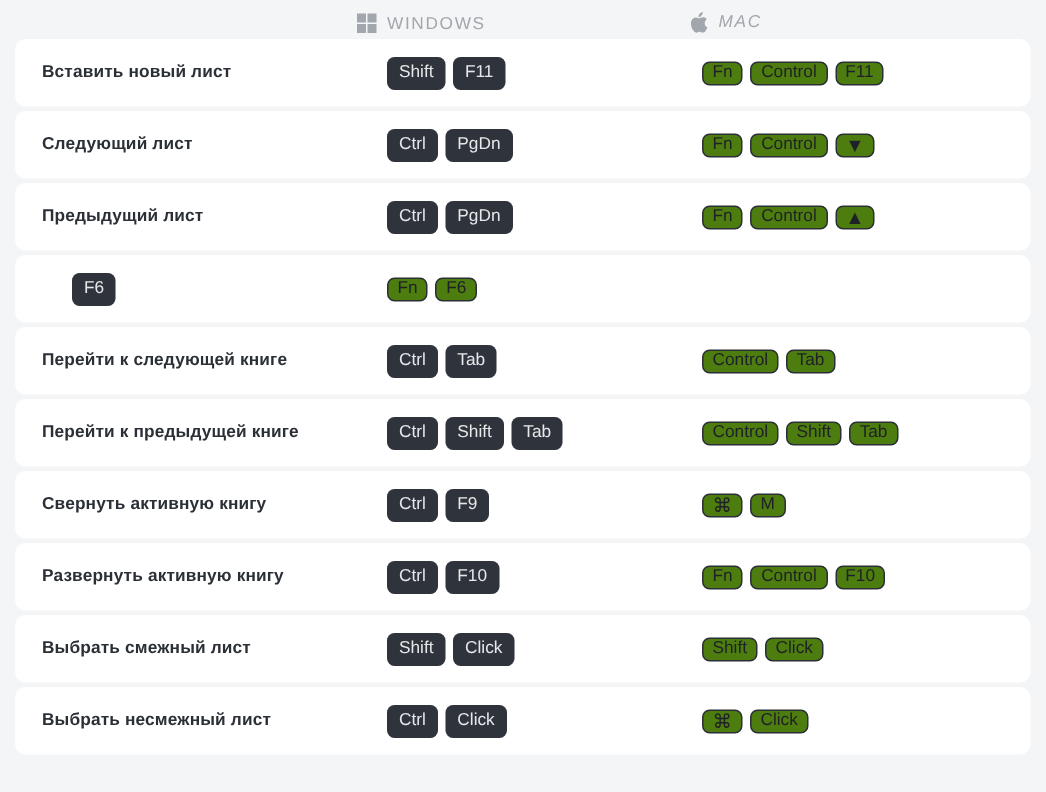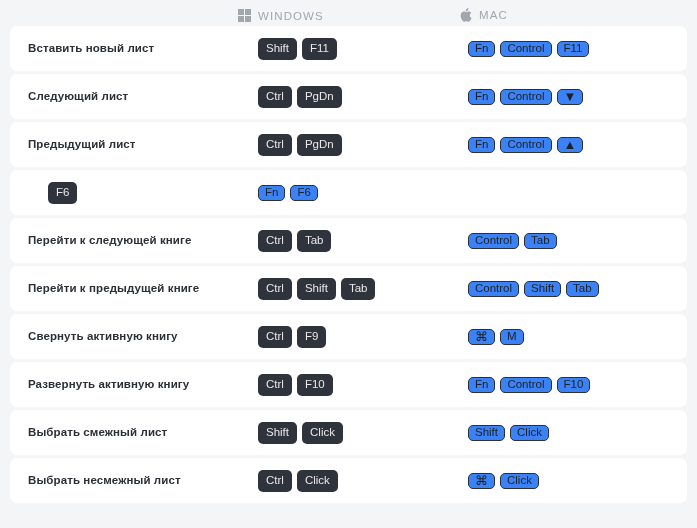--- a/index.html
+++ b/index.html
@@ -33,20 +33,21 @@
     flex: 0 0 228px;
   }
   .head-cell-os {
     flex: 0 0 222px;
     display: flex;
     align-items: center;
     gap: 7px;
   }
   .head-cell-os.mac {
     flex: 0 0 auto;
+    font-style: italic;
   }
   .os-name {
     font-size: 11.5px;
     letter-spacing: 1.1px;
     color: #a2a6ad;
     font-weight: 400;
     white-space: nowrap;
   }
   .win-icon {
     width: 13px;
@@ -119,21 +120,21 @@
   }
   .key.dark {
     background: #2f333b;
     color: #e6e8ea;
     border-radius: 5px;
     height: 22px;
     padding: 0 8px;
     min-width: 24px;
   }
   .key.light {
-    background: #3b82f6;
+    background: #4d7c0f;
     color: #1e2127;
     border: 1.6px solid #2b2f36;
     border-radius: 5px;
     height: 16px;
     padding: 0 6px;
     min-width: 22px;
   }
   .key.glyph {
     font-size: 13px;
   }

